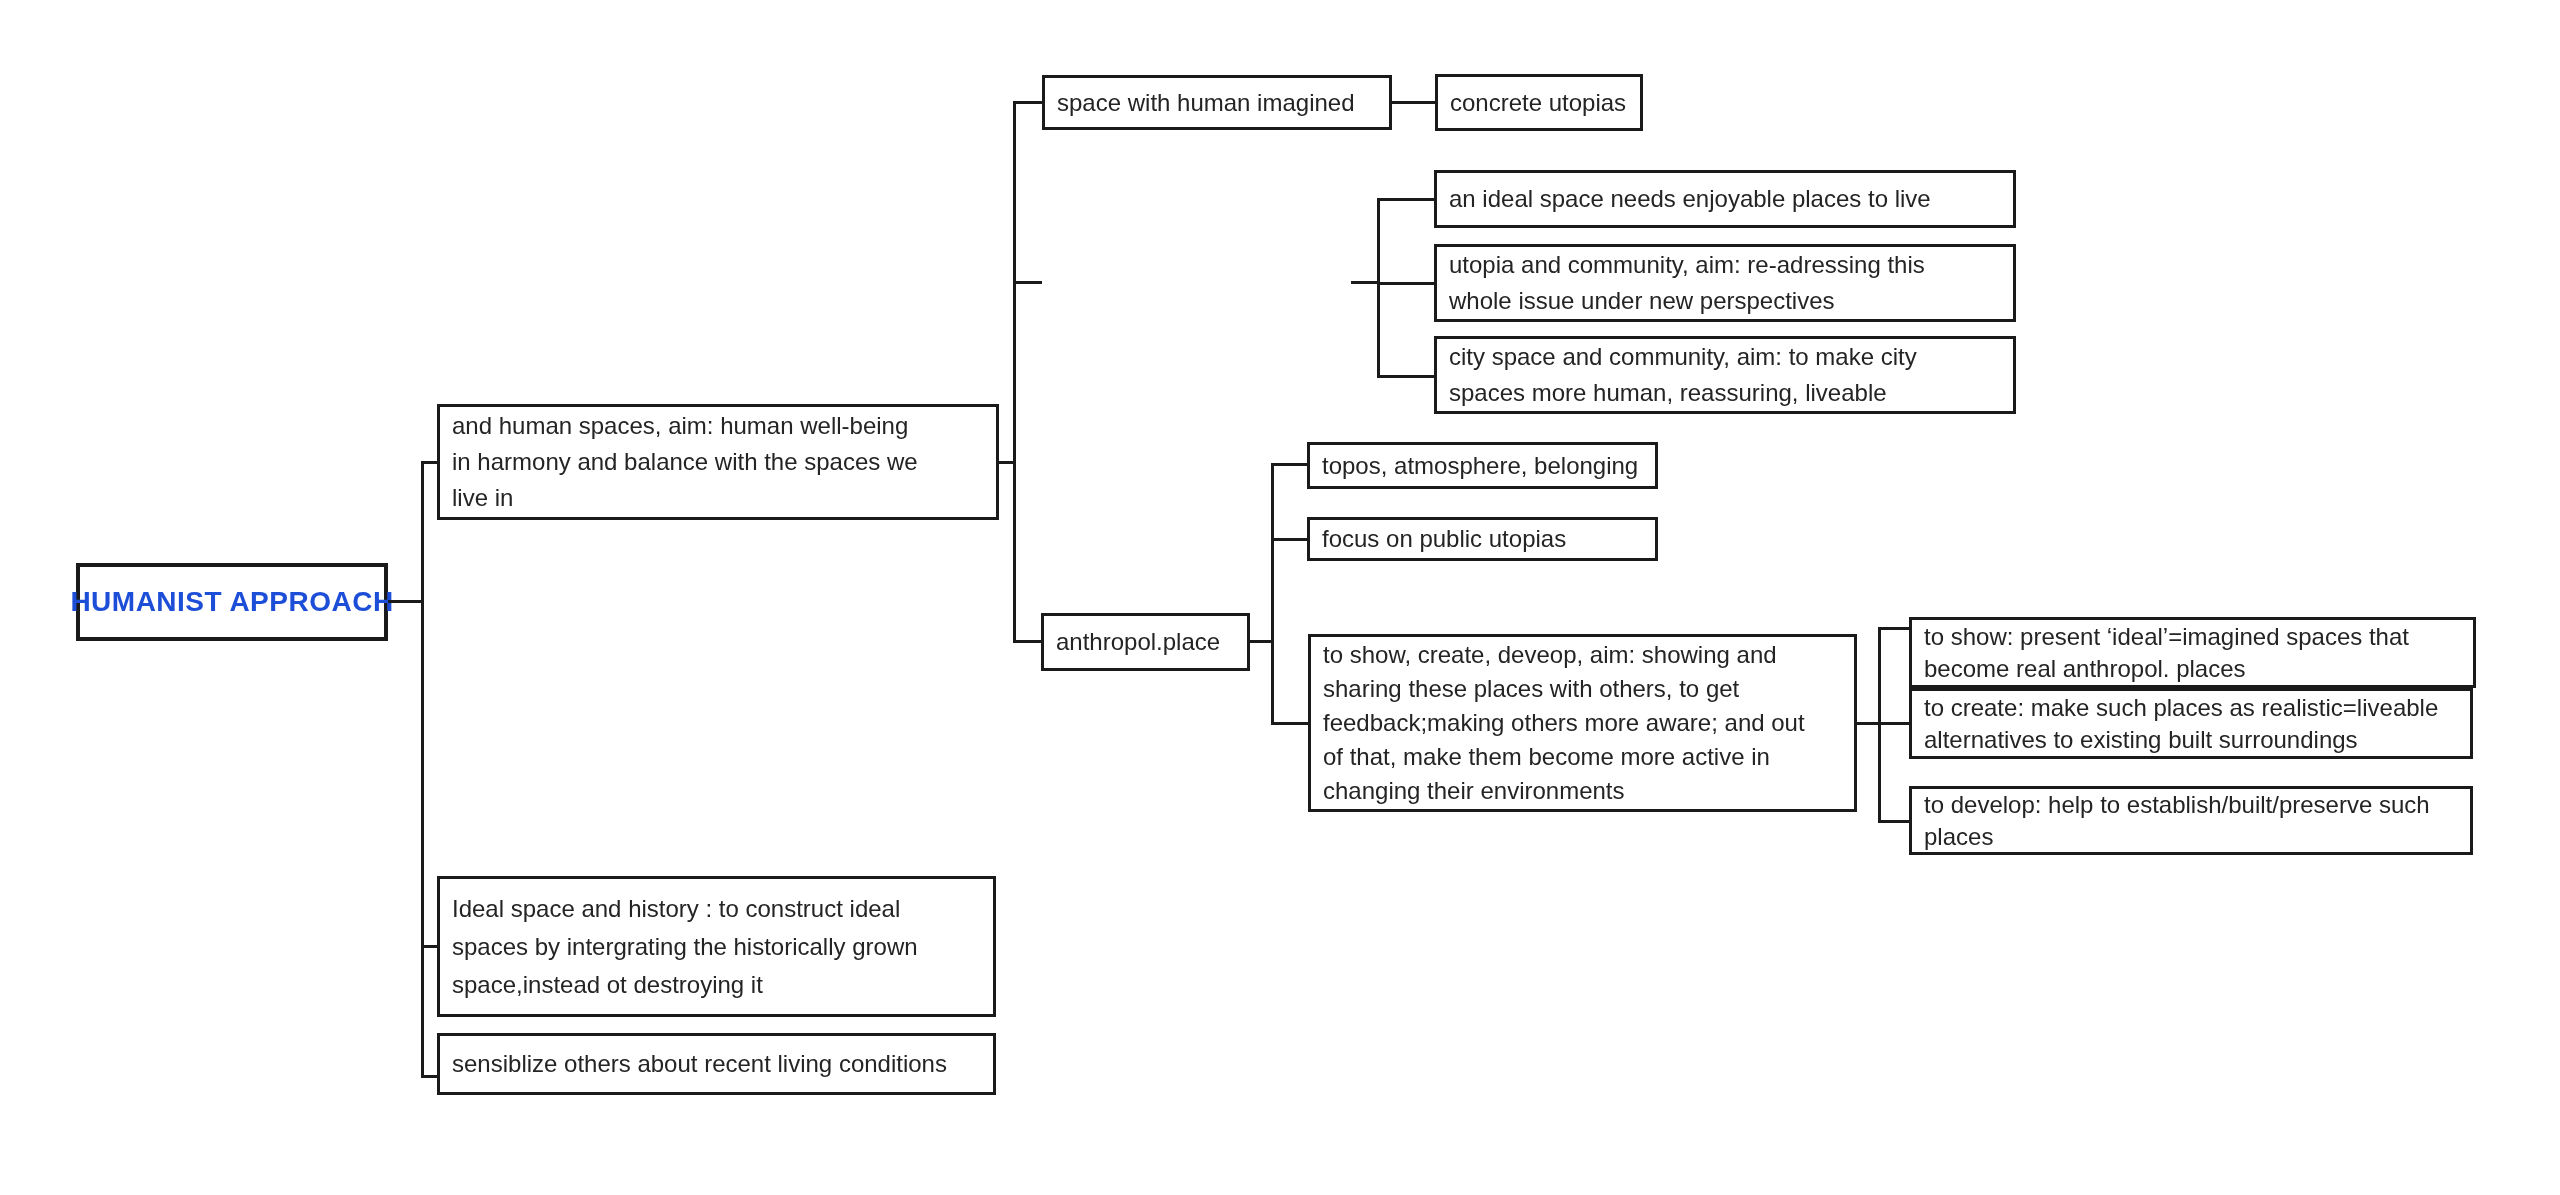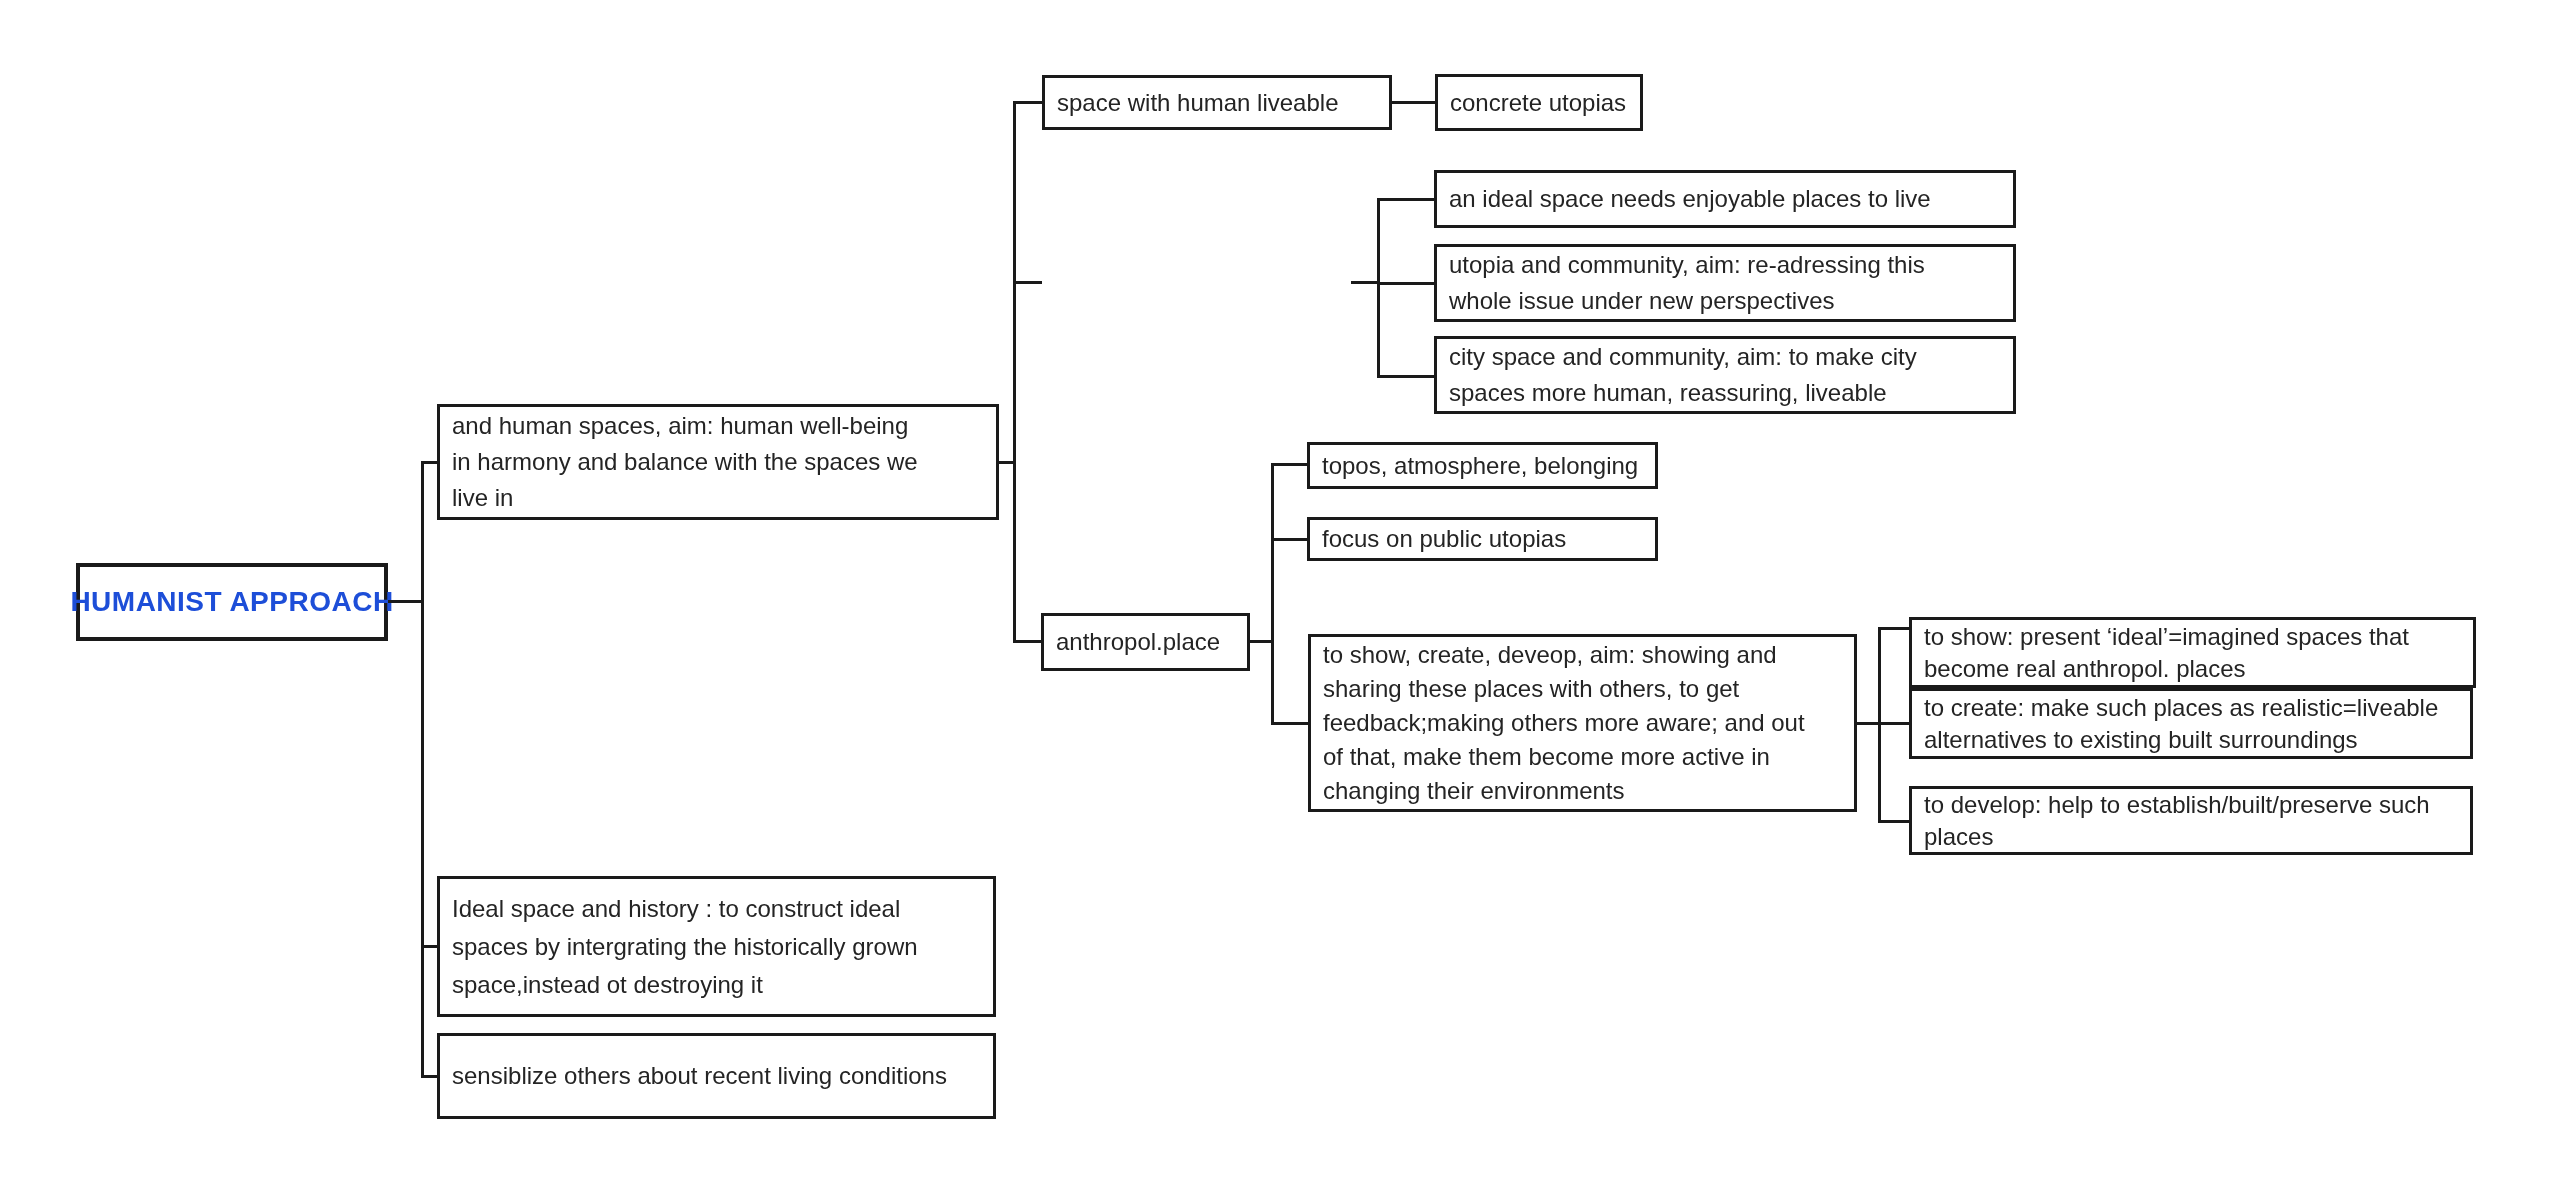--- a/index.html
+++ b/index.html
@@ -54,23 +54,23 @@
   <div class="node root" style="left:76px;top:563px;width:312px;height:78px;">HUMANIST APPROACH</div>
 
   <div class="node lh36" style="left:437px;top:404px;width:562px;height:116px;">and human spaces, aim: human well-being
 in harmony and balance with the spaces we
 live in</div>
 
   <div class="node lh38" style="left:437px;top:876px;width:559px;height:141px;">Ideal space and history : to construct ideal
 spaces by intergrating the historically grown
 space,instead ot destroying it</div>
 
-  <div class="node nowrap" style="left:437px;top:1033px;width:559px;height:86px;">sensiblize others about recent living conditions</div>
+  <div class="node nowrap" style="left:437px;top:1033px;width:559px;height:62px;">sensiblize others about recent living conditions</div>
 
-  <div class="node nowrap" style="left:1042px;top:75px;width:350px;height:55px;">space with human liveable</div>
+  <div class="node nowrap" style="left:1042px;top:75px;width:350px;height:55px;">space with human imagined</div>
 
   <div class="node nowrap" style="left:1435px;top:74px;width:208px;height:57px;">concrete utopias</div>
 
 
   <div class="node nowrap" style="left:1434px;top:170px;width:582px;height:58px;">an ideal space needs enjoyable places to live</div>
 
   <div class="node lh36" style="left:1434px;top:244px;width:582px;height:78px;">utopia and community, aim: re-adressing this
 whole issue under new perspectives</div>
 
   <div class="node lh36" style="left:1434px;top:336px;width:582px;height:78px;">city space and community, aim: to make city

